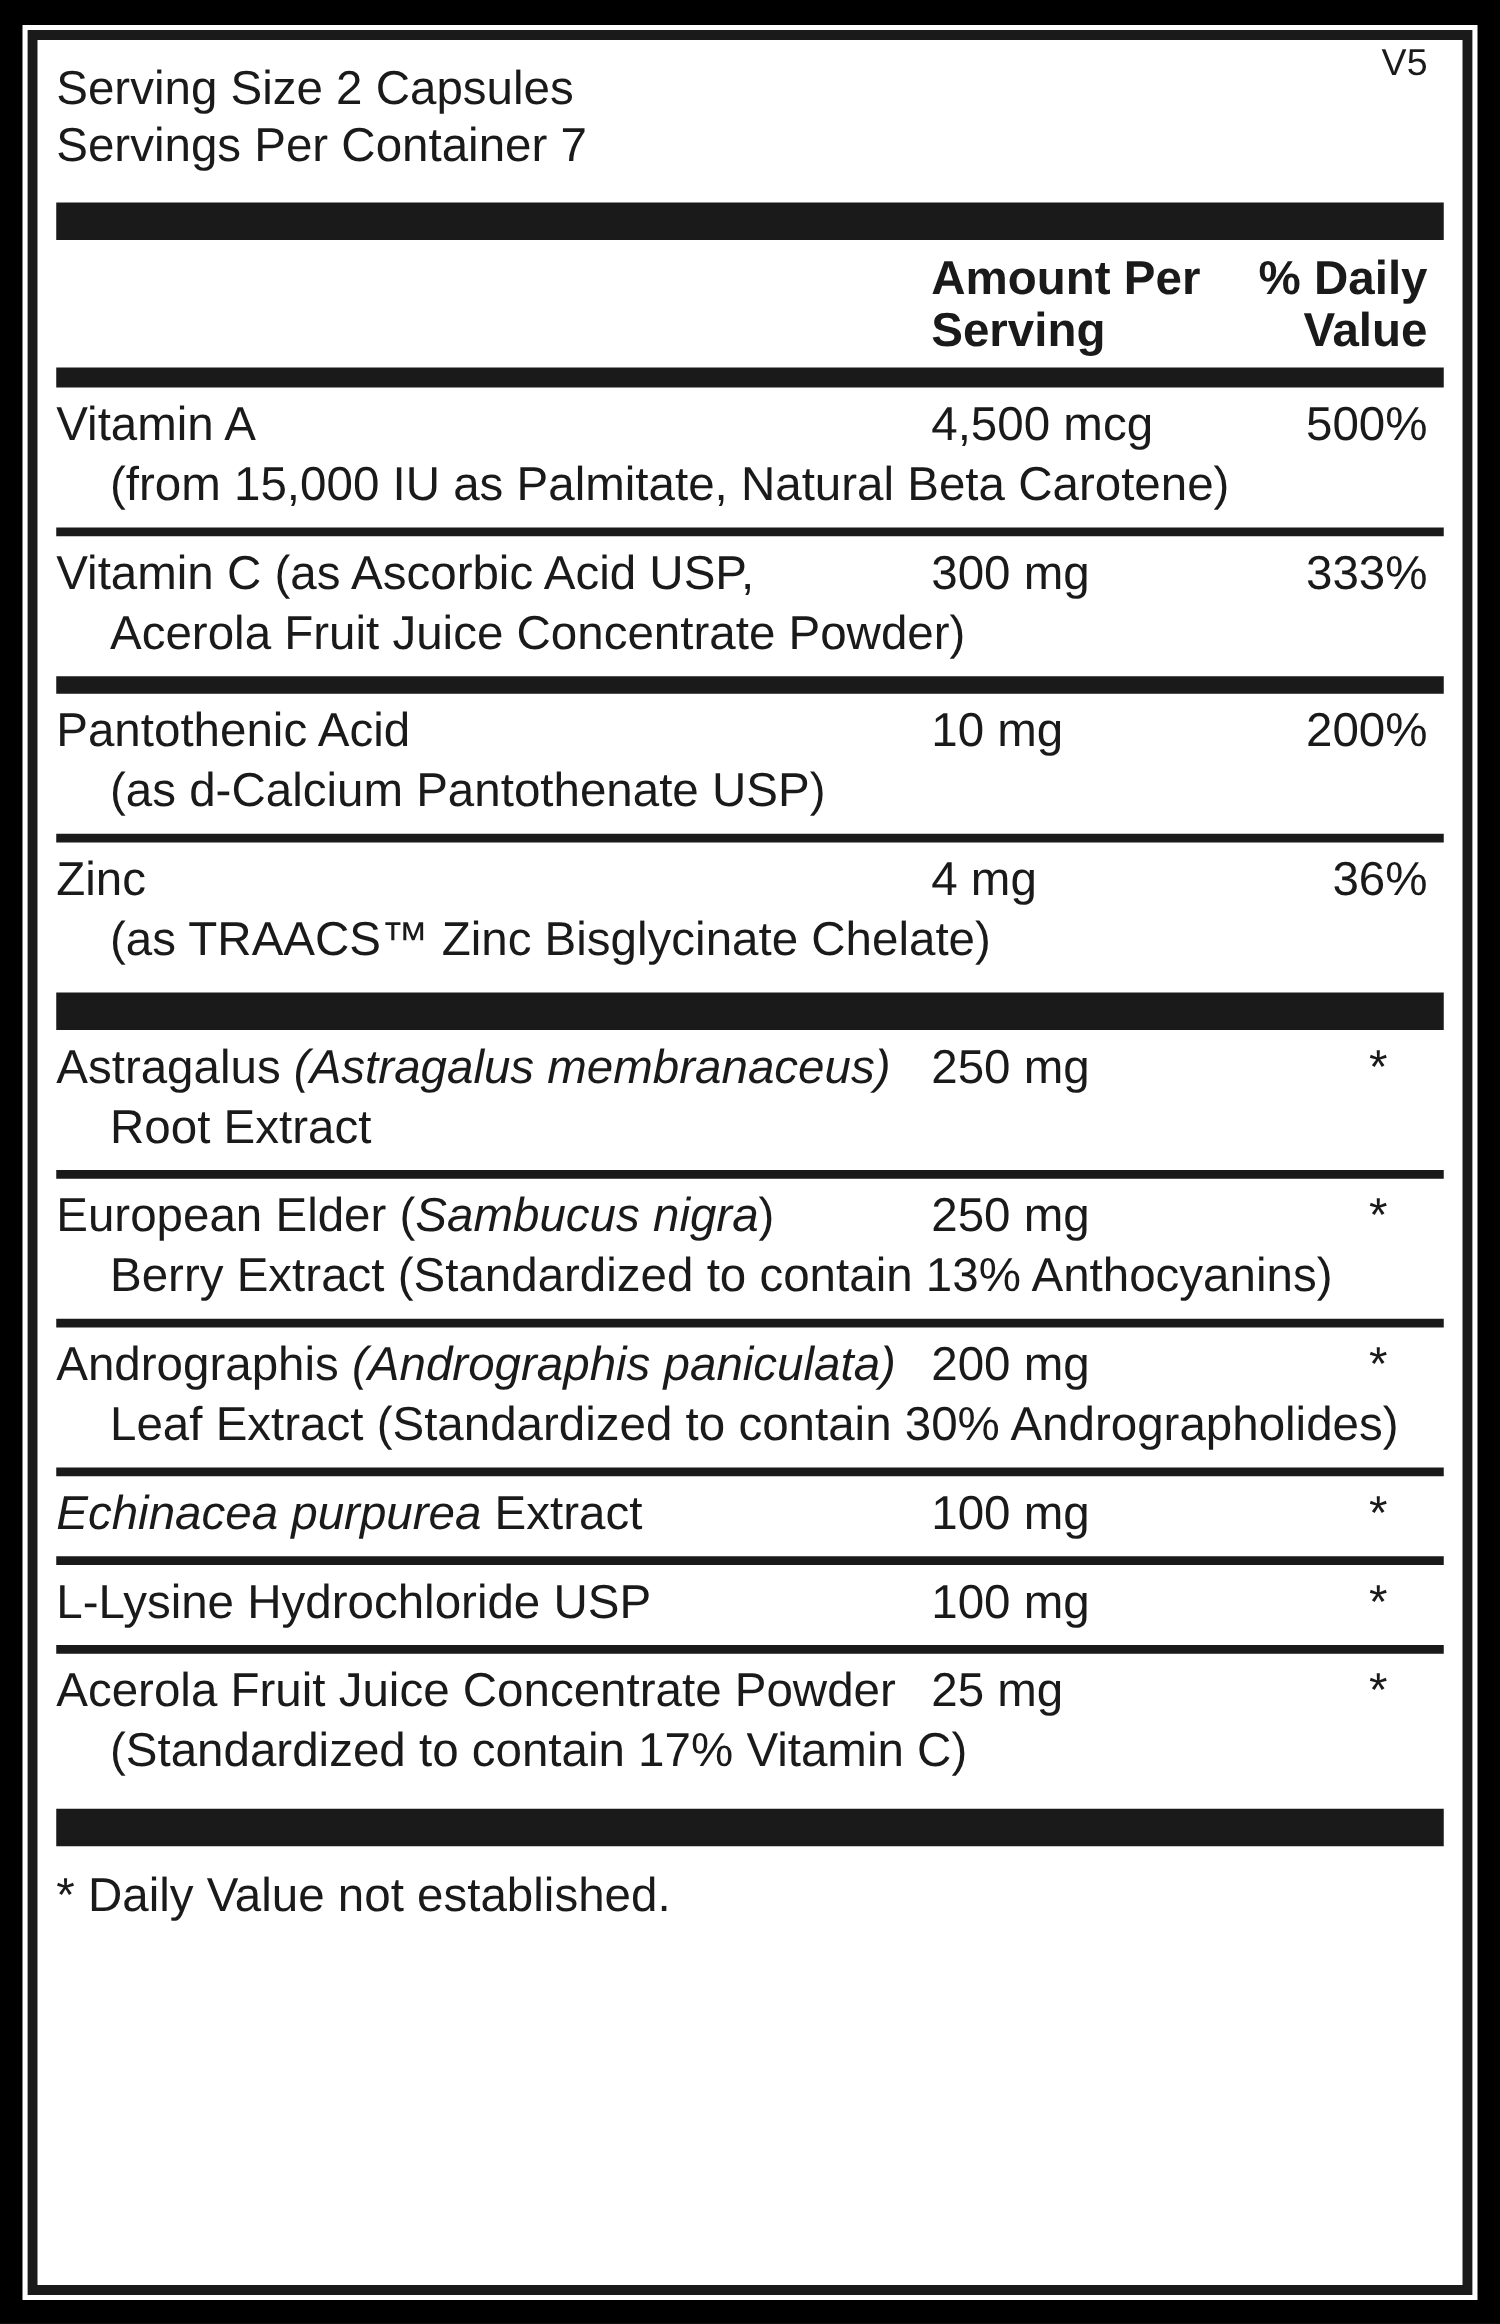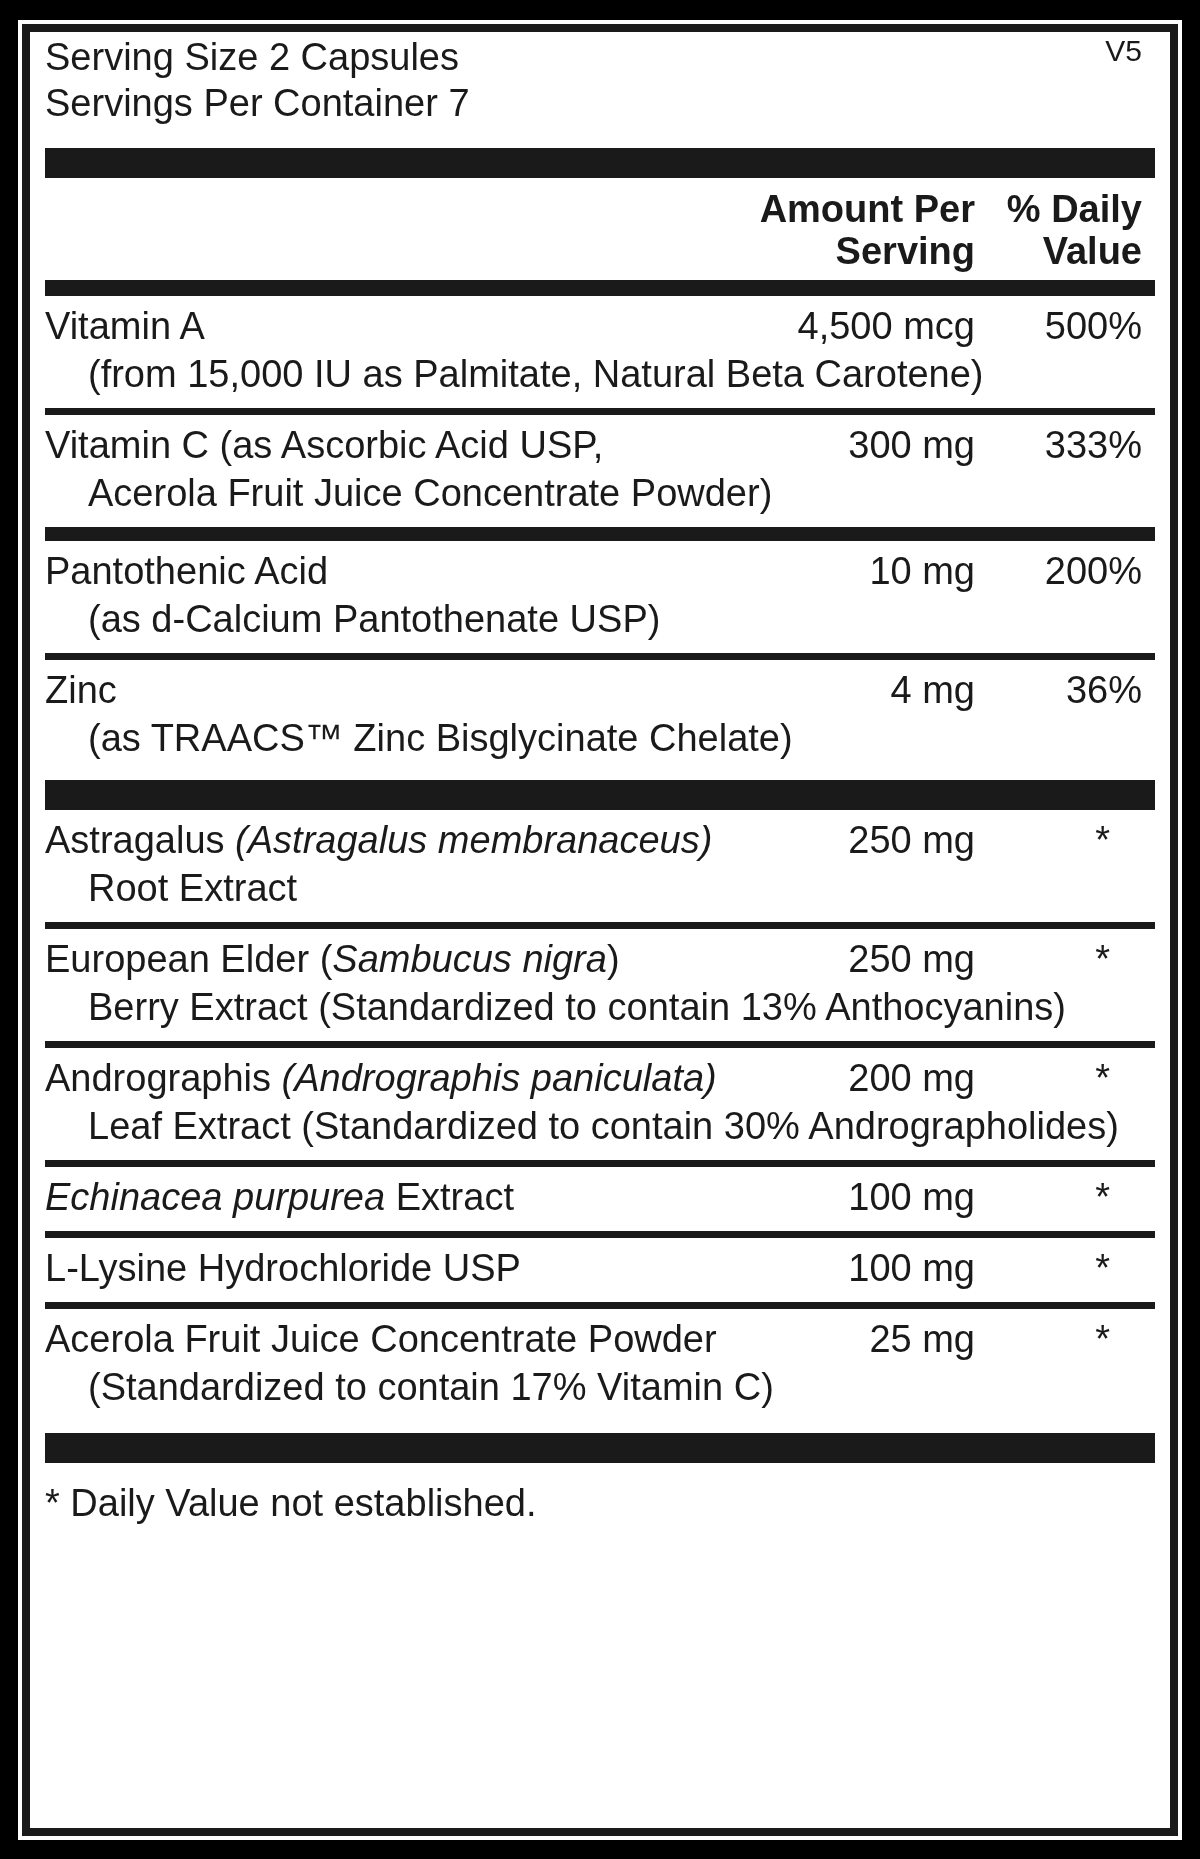--- a/index.html
+++ b/index.html
@@ -40,37 +40,37 @@
     line-height: 1.0;
     font-weight: bold;
     letter-spacing: -2px;
     white-space: nowrap;
   }
   .serving-line {
     font-size: 38px;
     line-height: 46px;
     white-space: nowrap;
   }
-  .serving-line.first { margin-top: 2px; }
+  .serving-line.first { margin-top: 16px; }
   .bar { background: #1a1a1a; width: 100%; }
   .bar.thick { height: 30px; }
   .bar.medium { height: 16px; }
   .bar.top-bar { margin-top: 22px; }
   .bar.mid-bar { margin-top: 8px; }
   .bar.bottom-bar { margin-top: 12px; }
   .rule { height: 7px; background: #1a1a1a; width: 100%; }
   .header-row {
     display: flex;
     font-weight: bold;
     font-size: 38px;
     line-height: 42px;
     padding: 10px 0 8px 0;
   }
   .col-name { width: 700px; }
-  .col-amount { width: 230px; text-align: right; white-space: nowrap; }
+  .col-amount { width: 230px; text-align: left; white-space: nowrap; }
   .col-dv { width: 180px; text-align: right; padding-right: 13px; box-sizing: border-box; white-space: nowrap; }
   .row { padding: 6px 0 10px 0; }
   .row-line1 {
     display: flex;
     font-size: 38px;
     line-height: 48px;
   }
   .row-line1 .col-name { white-space: nowrap; }
   .row-sub {
     font-size: 38px;

